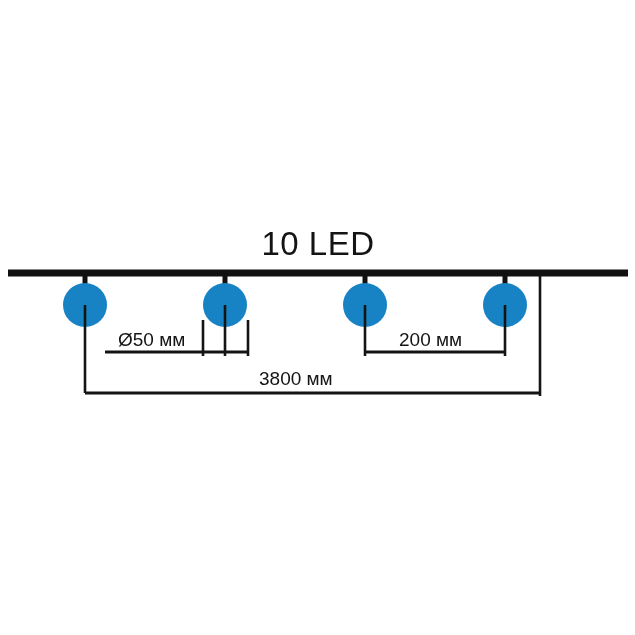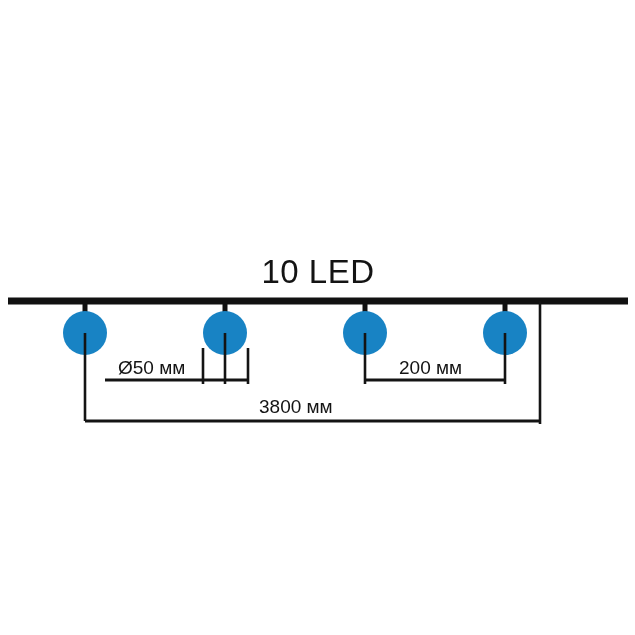--- a/index.html
+++ b/index.html
@@ -13,21 +13,20 @@
     height: 635px;
     overflow: hidden;
     font-family: "Liberation Sans", sans-serif;
     position: relative;
   }
   #diagram-root {
     position: absolute;
     inset: 0;
     width: 635px;
     height: 571px;
-    margin-top: 28px;
   }
   svg#spec-svg {
     display: block;
     width: 635px;
     height: 635px;
   }
   .title-text {
     font-family: "Liberation Sans", sans-serif;
     font-size: 33px;
     font-weight: 400;

